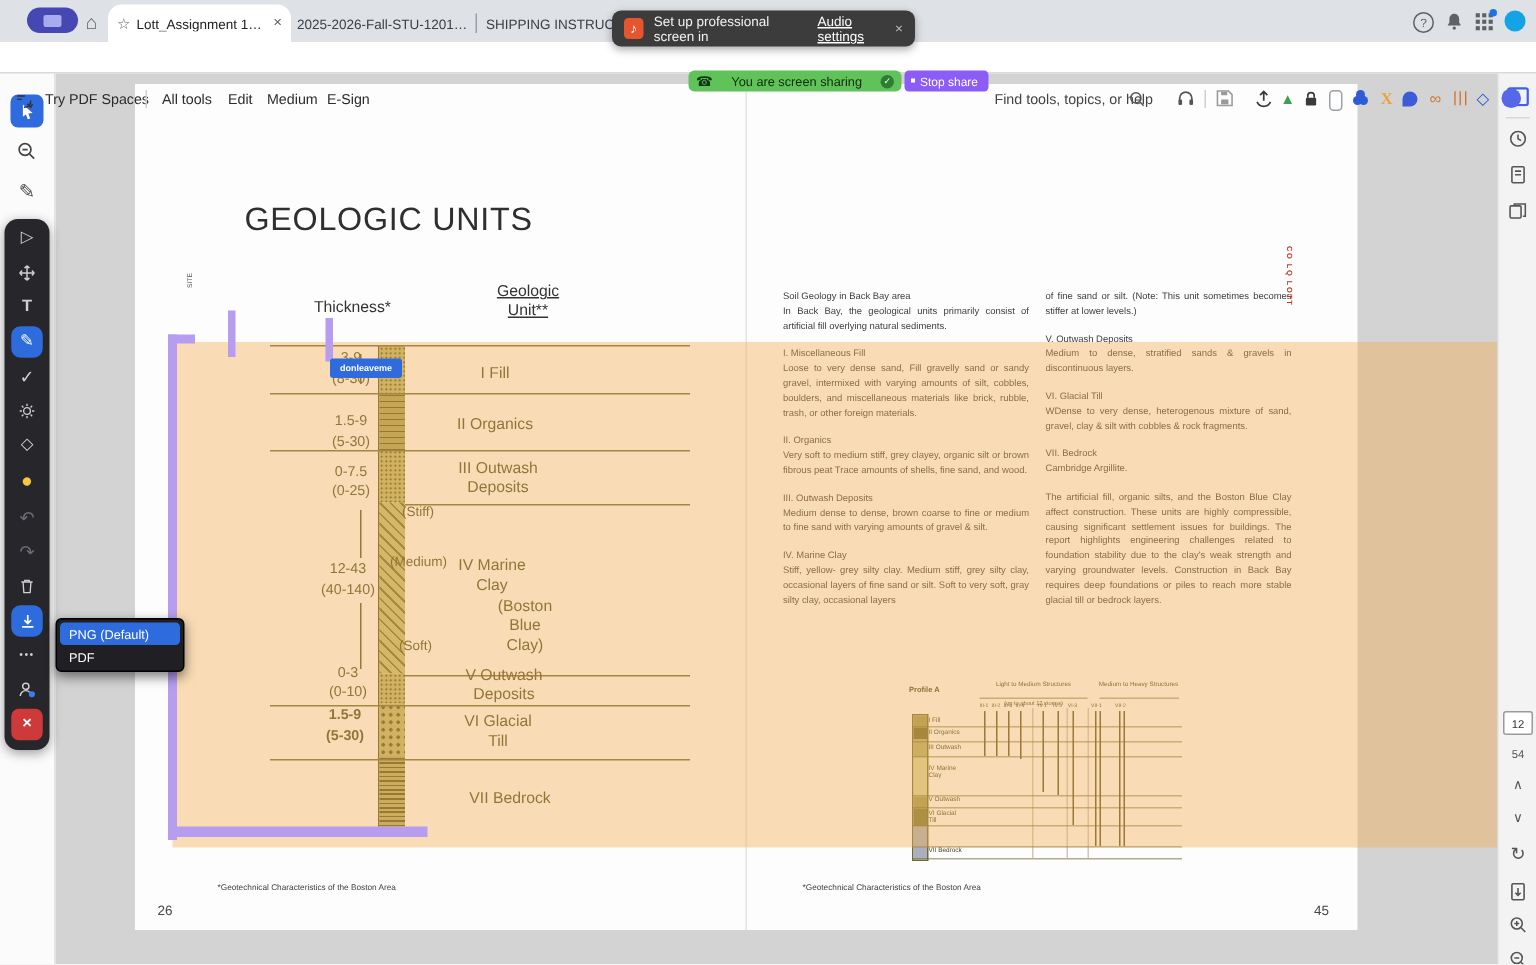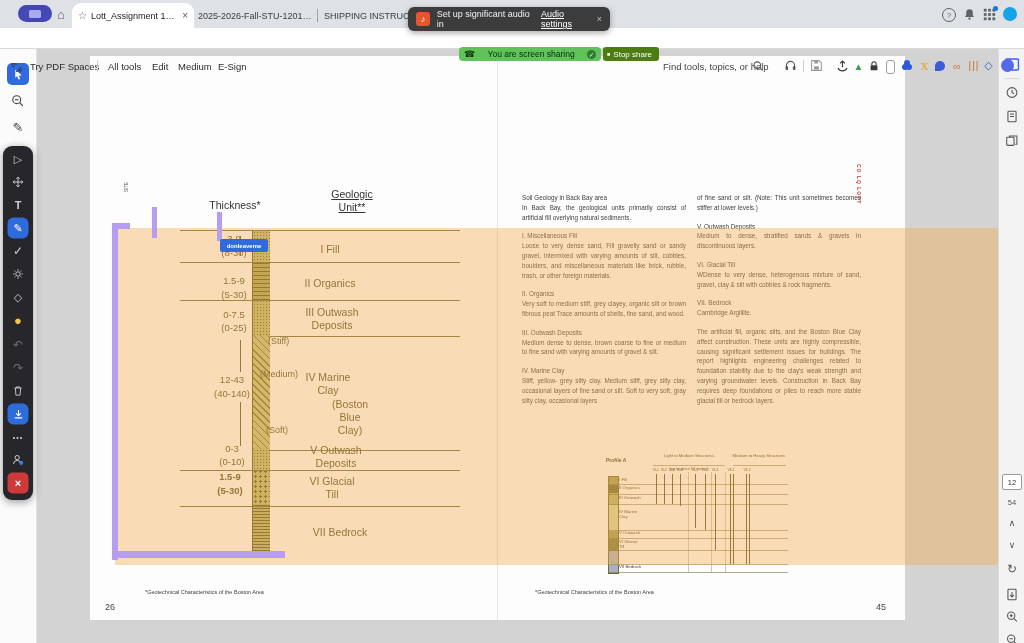--- a/index.html
+++ b/index.html
@@ -66,20 +66,21 @@
   svg{display:block;}
 </style>
 </head>
 <body>
 
 <div id="app">
 
   <div id="pages" class="abs"></div>
   <div id="pageseam" class="abs"></div>
 
+  <div class="abs doc" style="left:163px;top:134px;font-size:21.5px;letter-spacing:.5px;color:#2f2f2f;">GEOLOGIC UNITS</div>
   <div class="abs doc" style="left:124px;top:182px;writing-mode:vertical-rl;transform:rotate(180deg);font-size:4.5px;color:#555;">SITE</div>
   <div class="abs doc" style="left:200px;top:199px;width:70px;text-align:center;font-size:10.5px;color:#333;">Thickness*</div>
   <div class="abs doc ulabel" style="left:322px;top:188px;width:60px;color:#333;text-decoration:underline;">Geologic
 Unit**</div>
 
   <div class="abs doc" style="left:252px;top:230px;width:17px;height:328px;border:1px solid #55541f;box-sizing:border-box;">
     <div class="sec sec-speckle" style="height:31px"></div>
     <div class="sec sec-organics" style="height:38px"></div>
     <div class="sec sec-speckle" style="height:35px"></div>
     <div class="sec sec-hatch" style="height:114px"></div>
@@ -365,29 +366,29 @@
     <div class="abs ctr" style="left:982px;top:31px;width:13px;height:13px;font-size:11px;color:#2e5bd7;">◇</div>
     <div class="abs" style="left:1001px;top:31px;width:13px;height:13px;border-radius:50%;background:#5468e8;"></div>
   </div>
 
   <div id="sharebanner" class="abs flex">
     <div class="flex" style="width:142px;height:14px;background:#5fc35a;border-radius:4px;padding:0 5px;box-sizing:border-box;">
       <span style="font-size:9px;color:#123312;">☎</span>
       <span style="flex:1;text-align:center;font-size:8.5px;color:#0c2a0c;">You are screen sharing</span>
       <span class="ctr" style="width:9px;height:9px;border-radius:50%;background:#2e7d32;color:#fff;font-size:6px;">✓</span>
     </div>
-    <div class="flex" style="width:56px;height:14px;background:#4d7c0f;border-radius:3px;margin-left:2px;padding:0 4px;box-sizing:border-box;">
+    <div class="flex" style="width:56px;height:14px;background:#8b5cf6;border-radius:3px;margin-left:2px;padding:0 4px;box-sizing:border-box;">
       <span style="font-size:5.5px;color:#fff;margin-right:3px;">■</span>
       <span style="font-size:8px;color:#fff;">Stop share</span>
     </div>
   </div>
 
   <div id="notif" class="abs flex">
     <span class="ctr" style="width:14px;height:14px;margin-left:8px;background:#e5562e;border-radius:3px;color:#fff;font-size:9px;">♪</span>
-    <span style="font-size:9px;color:#f1f1f1;margin-left:7px;">Set up significant audio in</span>
+    <span style="font-size:9px;color:#f1f1f1;margin-left:7px;">Set up professional screen in</span>
     <span style="font-size:9px;color:#fff;text-decoration:underline;margin-left:3px;">Audio settings</span>
     <span style="font-size:9px;color:#bbb;margin-left:auto;margin-right:8px;">×</span>
   </div>
 
   <div id="leftrail" class="abs">
     <div class="ctr" style="position:absolute;left:7px;top:15px;width:22px;height:22px;background:#2f6bdc;border-radius:5px;">
       <svg width="13" height="13" viewBox="0 0 16 16">
           <path d="M4 2l8 7-3.5.5L10 13.5l-2 .7-1.5-4L4 12z" fill="#fff"></path>
         </svg>
     </div>
@@ -437,20 +438,24 @@
     <span class="dp-ic" style="top:314px;">
       <svg width="13" height="13" viewBox="0 0 16 16">
           <circle cx="7" cy="5" r="2.6" fill="none" stroke="#cfcfd4" stroke-width="1.2"></circle>
           <path d="M2.5 13a4.5 4.5 0 0 1 9 0" fill="none" stroke="#cfcfd4" stroke-width="1.2"></path>
           <circle cx="12" cy="11.5" r="2.5" fill="#3b7cf5"></circle>
         </svg>
     </span>
     <span class="dp-ic ctr" style="top:337px;width:21px;height:21px;background:#ce3a3a;border-radius:5px;color:#fff;font-weight:bold;font-size:11px;">×</span>
   </div>
 
+  <div id="dlmenu" class="abs">
+    <div class="dlrow" style="background:#2e6bdc;">PNG (Default)</div>
+    <div class="dlrow">PDF</div>
+  </div>
 
   <div id="rightpanel" class="abs">
     <span class="rp-ic" style="top:10px;">
       <svg width="15" height="13" viewBox="0 0 16 14">
           <rect x="1" y="1" width="14" height="12" rx="1.5" fill="none" stroke="#3f5ff0" stroke-width="1.6"></rect>
           <line x1="5.5" y1="1" x2="5.5" y2="13" stroke="#3f5ff0" stroke-width="1.6"></line>
         </svg>
     </span>
     <span class="abs" style="left:5px;top:30px;width:16px;height:1px;background:#d8d8d8;"></span>
     <span class="rp-ic" style="top:38px;">

